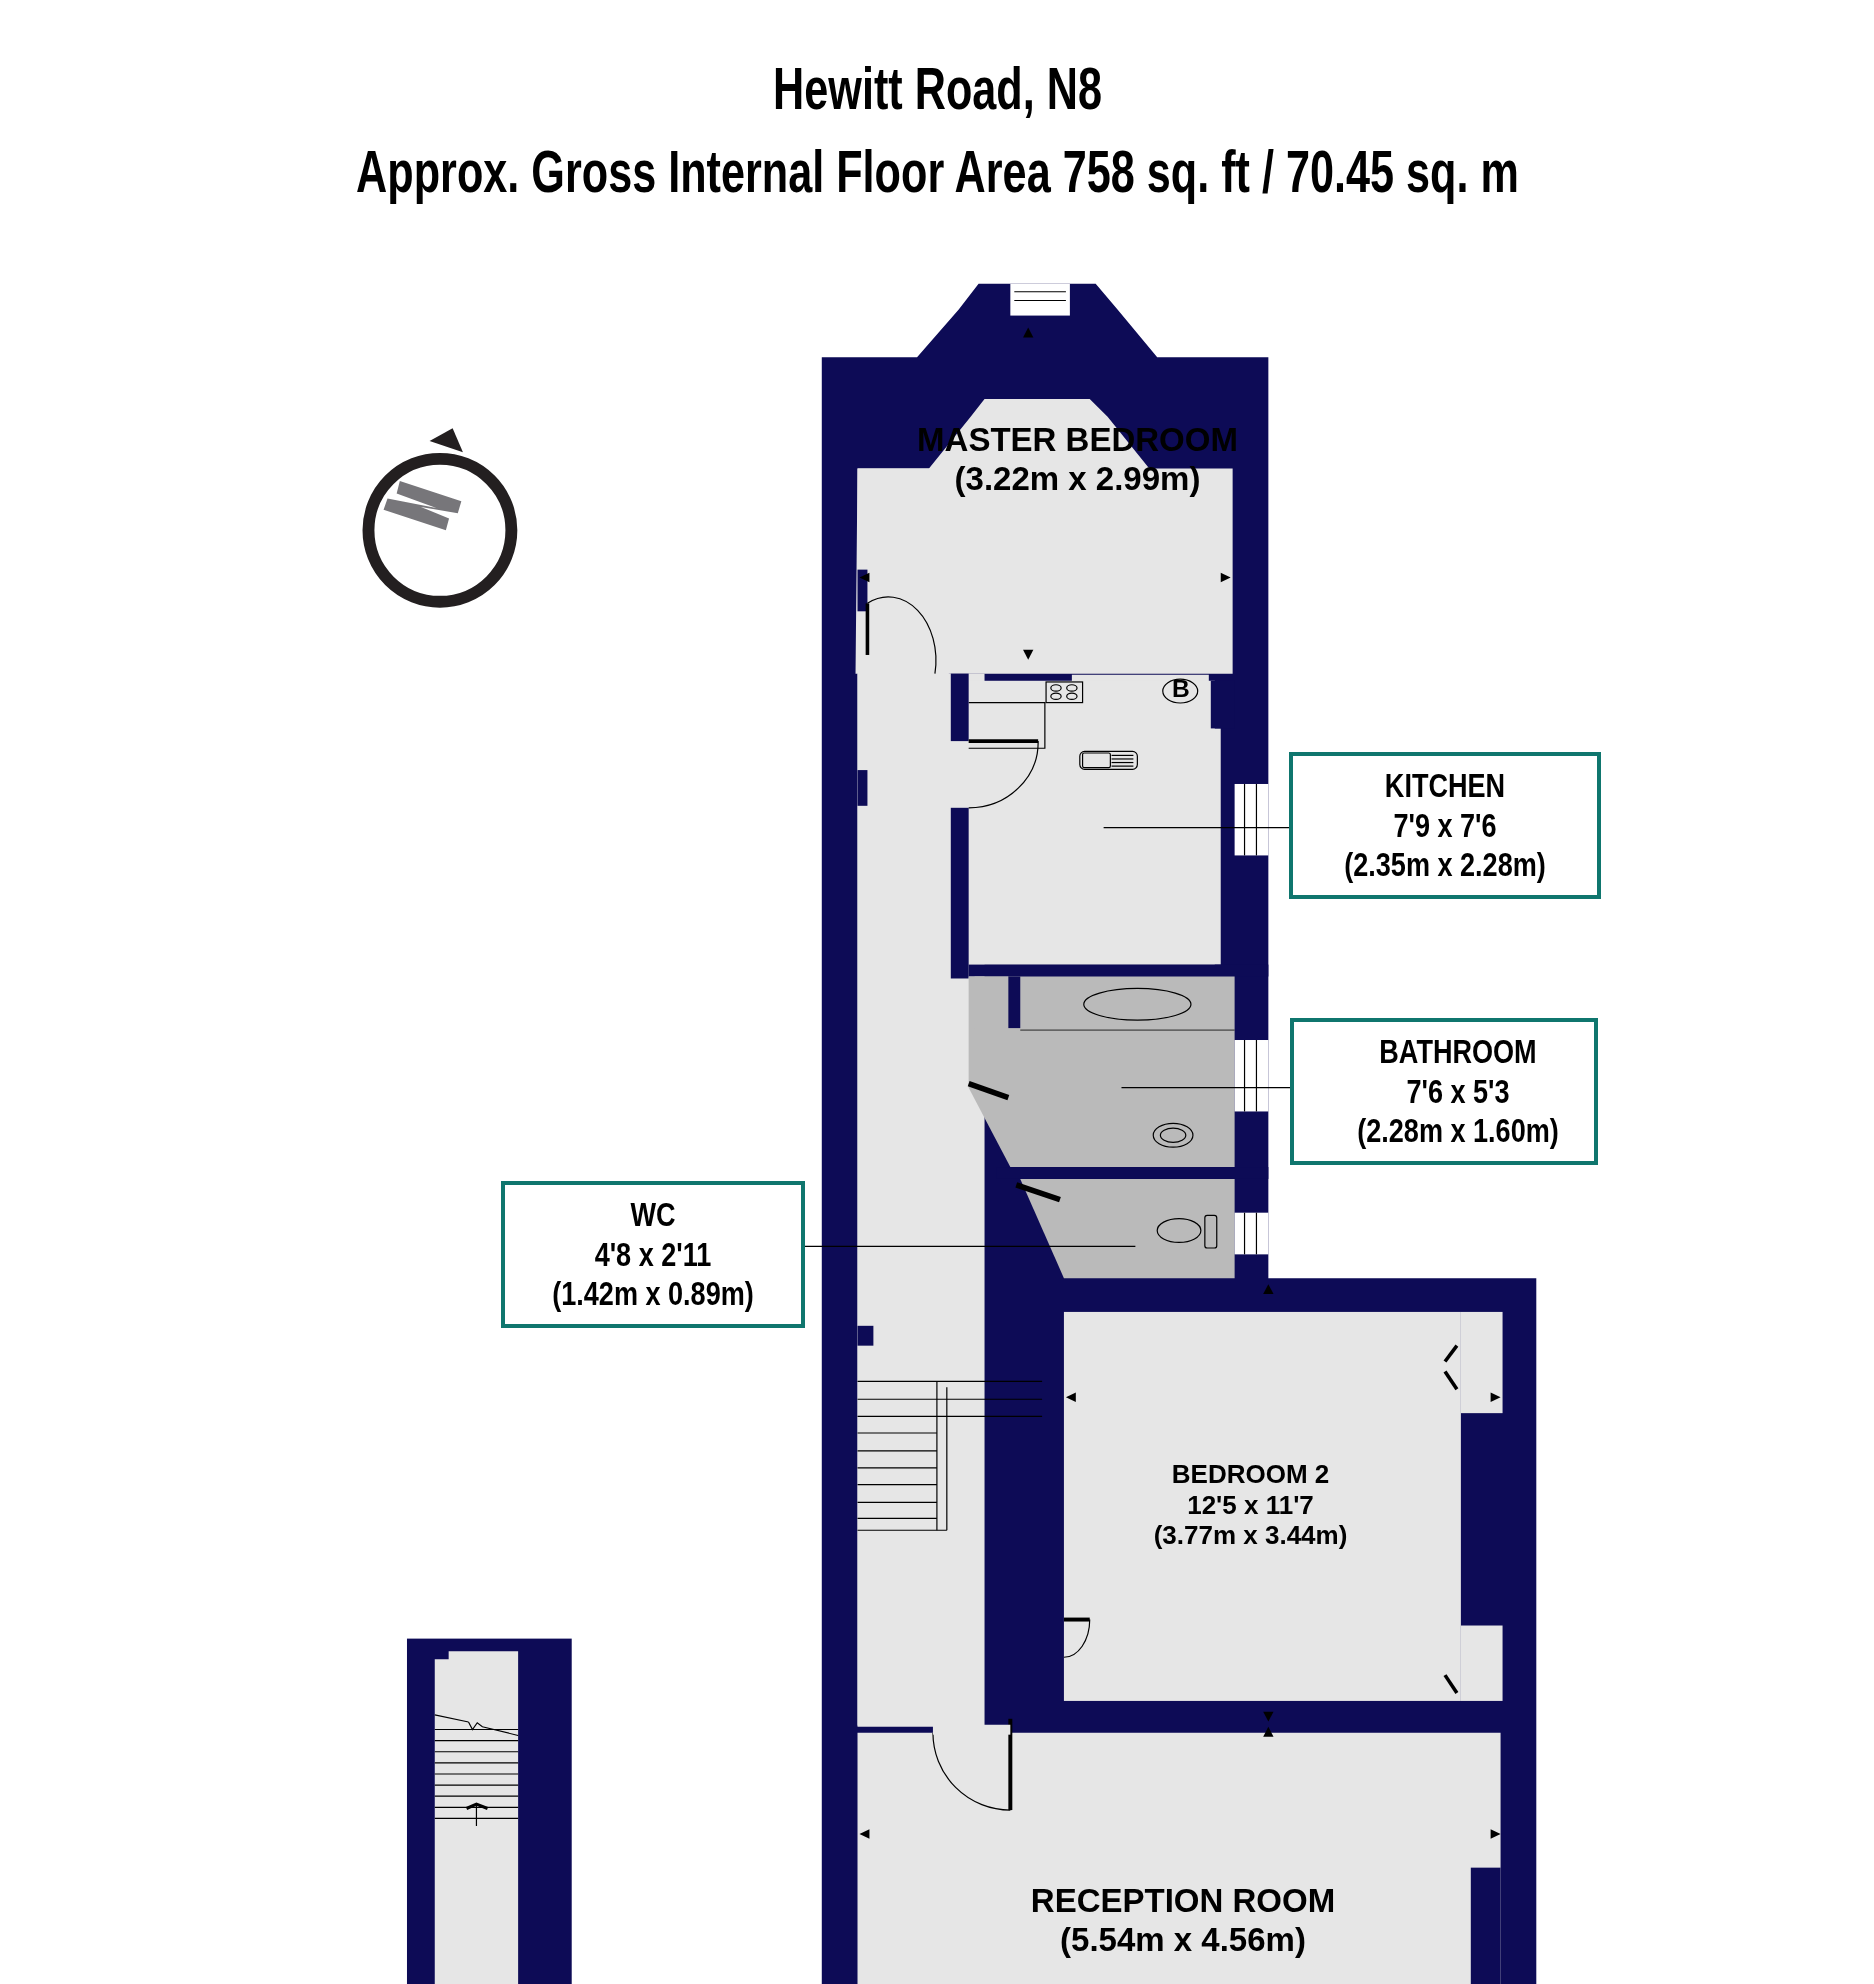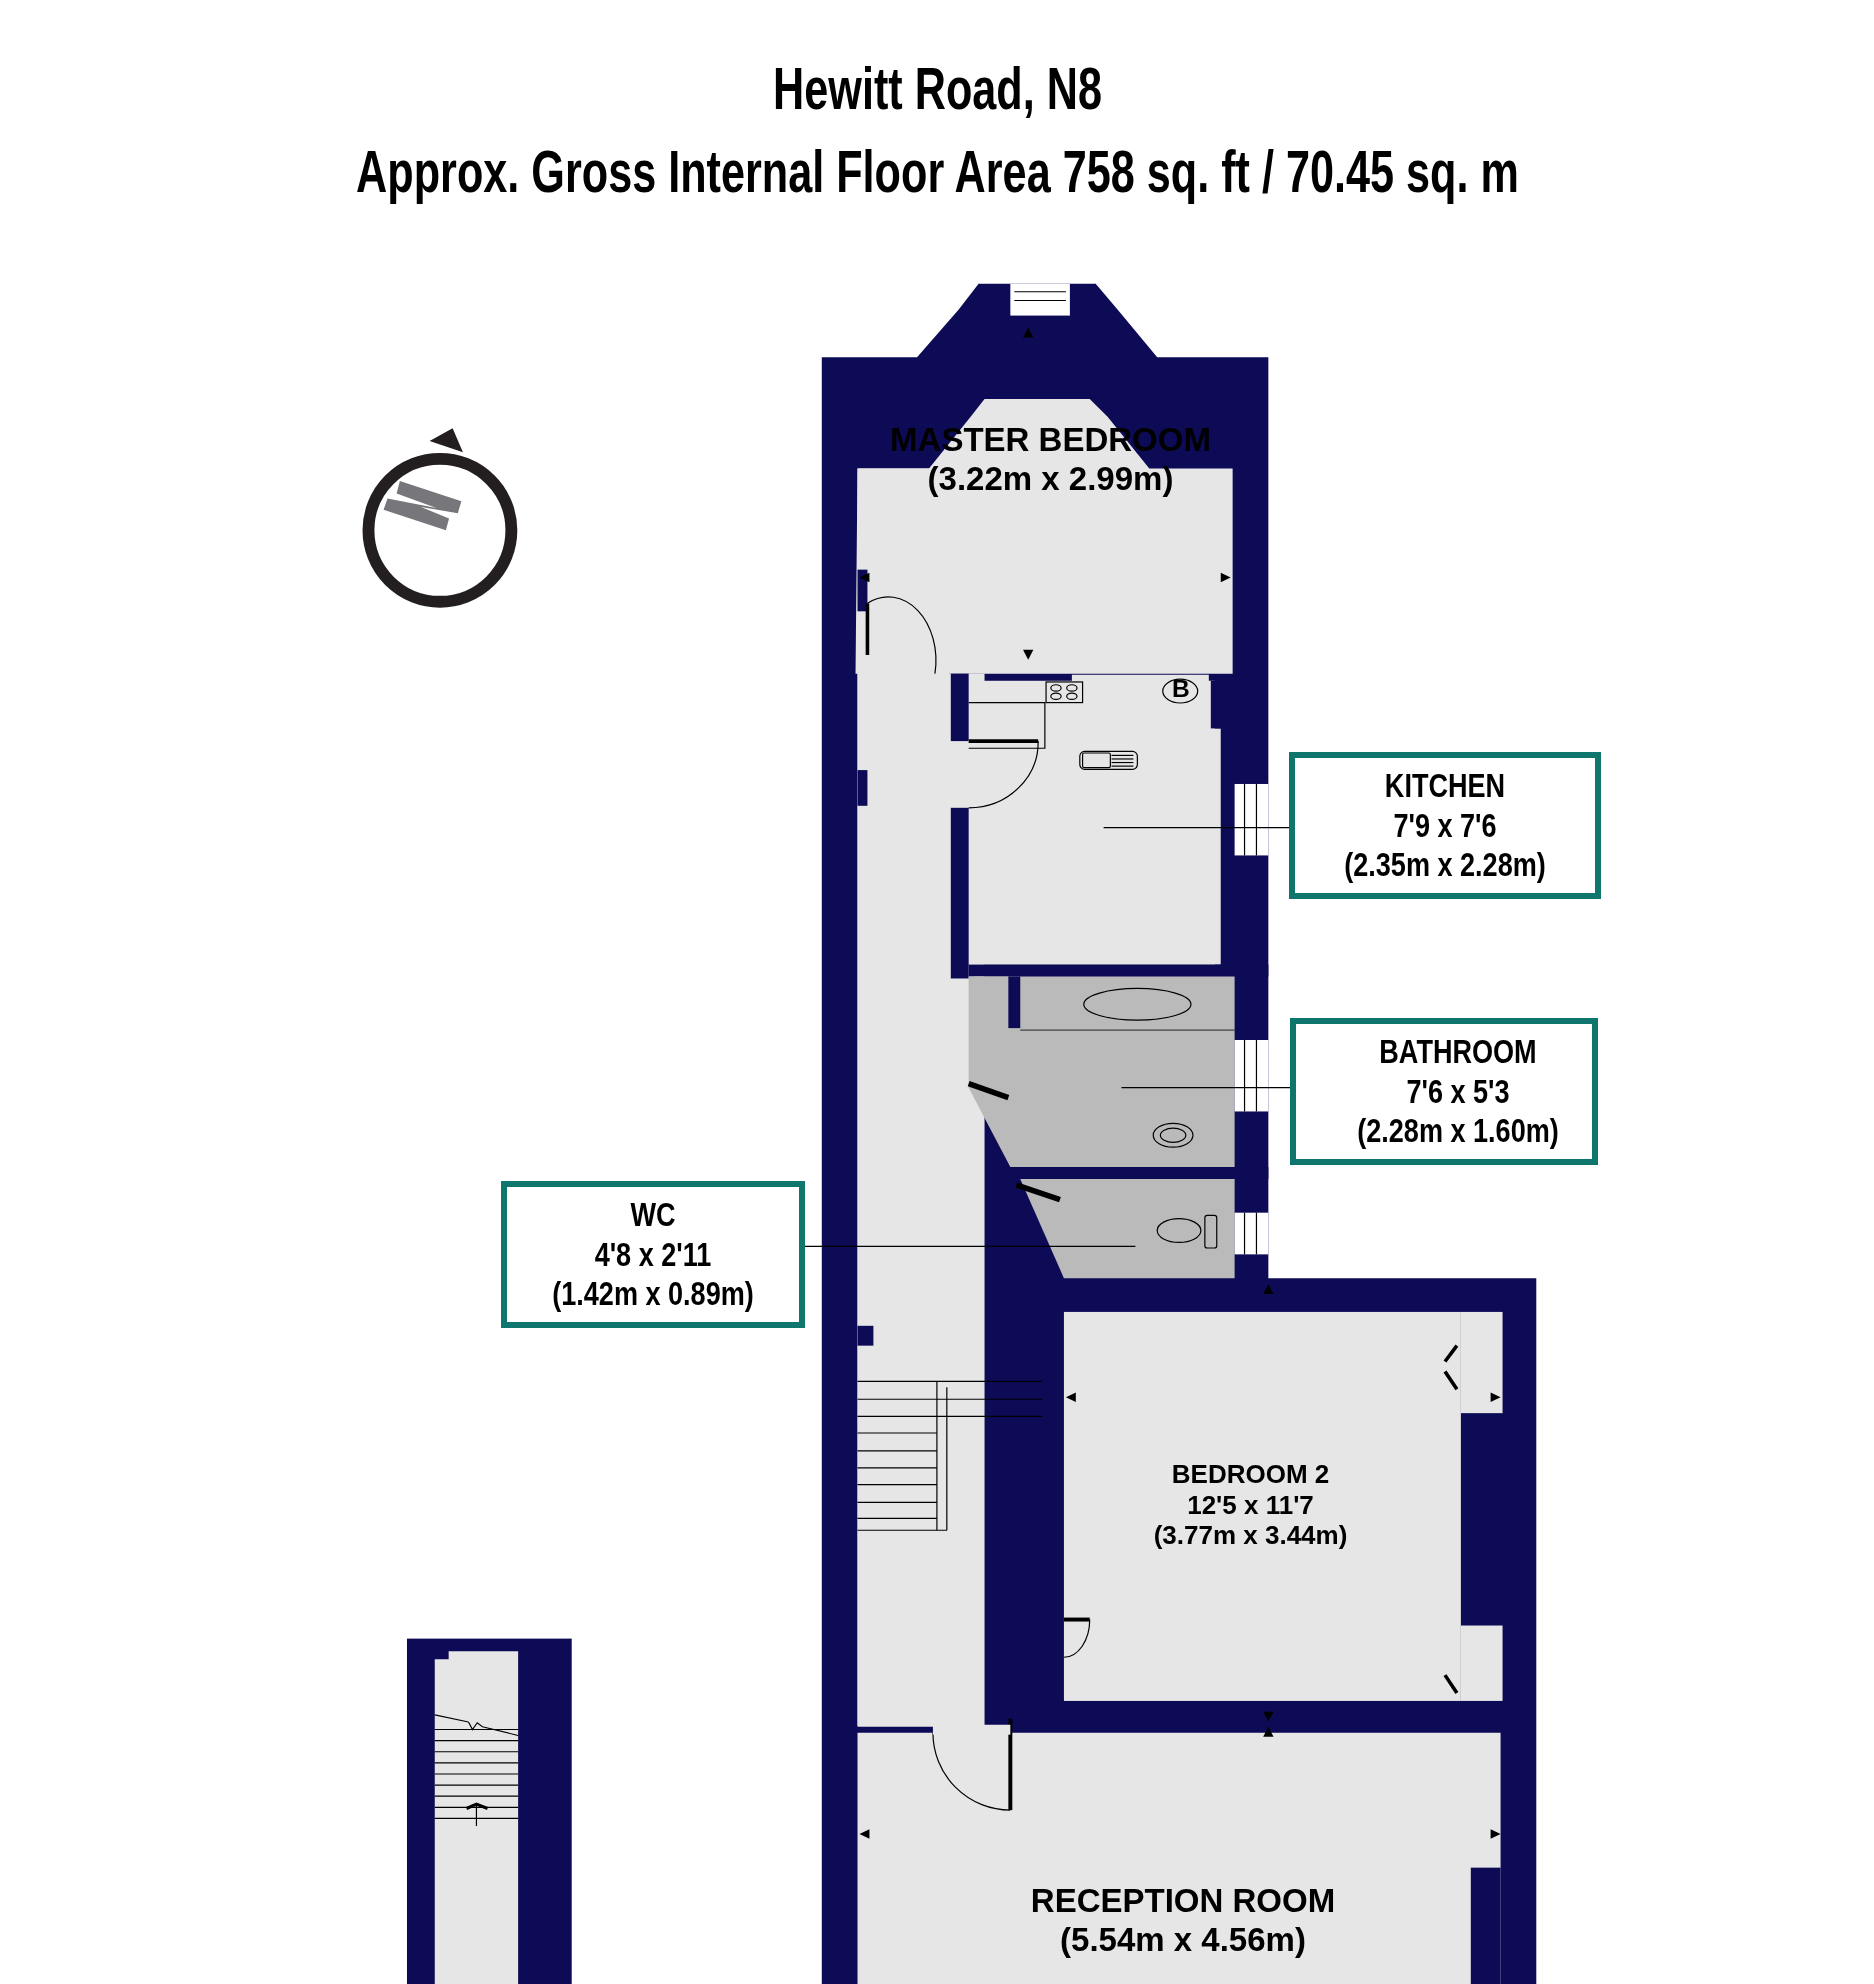--- a/index.html
+++ b/index.html
@@ -3,21 +3,21 @@
 <meta charset="utf-8">
 <style>
   html, body { margin: 0; padding: 0; background: #ffffff; }
   body { width: 1875px; height: 2812px; position: relative; overflow: hidden; font-family: "Liberation Sans", sans-serif; }
   .title-line { position: absolute; left: 0; width: 1875px; text-align: center; font-family: "Liberation Sans", sans-serif; font-weight: bold; color: #000; transform: scaleX(0.72); transform-origin: center; }
   #title-main { top: 54px; font-size: 60px; }
   #title-sub { top: 137px; font-size: 60px; }
   svg.plan { position: absolute; left: 0; top: 0; }
   .room-label { position: absolute; text-align: center; font-family: "Liberation Sans", sans-serif; font-weight: bold; color: #000; line-height: 1.18; white-space: nowrap; }
   .room-label span { display: block; }
-  .callout { position: absolute; background: #fff; border: 6px solid #0f766e; box-sizing: border-box; text-align: center; font-family: "Liberation Sans", sans-serif; font-weight: bold; color: #000; display: flex; flex-direction: column; justify-content: center; line-height: 1.2; }
+  .callout { position: absolute; background: #fff; border: 4px solid #0f766e; box-sizing: border-box; text-align: center; font-family: "Liberation Sans", sans-serif; font-weight: bold; color: #000; display: flex; flex-direction: column; justify-content: center; line-height: 1.2; }
   .callout span { display: block; transform: scaleX(0.82); }
   .small-label { position: absolute; font-family: "Liberation Sans", sans-serif; font-weight: bold; color: #000; font-size: 28px; }
 </style>
 </head>
 <body>
 
 <div id="title-main" class="title-line">Hewitt Road, N8</div>
 <div id="title-sub" class="title-line">Approx. Gross Internal Floor Area 758 sq. ft / 70.45 sq. m</div>
 
 <svg class="plan" width="1875" height="2812" viewBox="0 0 4723 7084">
@@ -189,21 +189,21 @@
     </g>
     <polyline points="1175,4556 1200,4545 1228,4556" fill="none" stroke="#000" stroke-width="8"></polyline>
 
     <rect x="1115" y="5373" width="175" height="120" fill="#fff"></rect>
     <polygon points="1150,5373 1200,5355 1255,5373 1225,5373 1225,5403 1175,5403 1175,5373" fill="#fff" stroke="#000" stroke-width="3"></polygon>
     <line x1="1122" y1="5417" x2="1122" y2="5530" stroke="#000" stroke-width="10"></line>
     <path d="M1290,5430 A140,110 0 0,1 1200,5540" fill="none" stroke="#000" stroke-width="3"></path>
   </g>
 </svg>
 
-<div class="room-label" style="left:854px; top:421px; width:393px; font-size:33px;">
+<div class="room-label" style="left:881px; top:421px; width:393px; font-size:33px;">
   <span>MASTER BEDROOM</span>
   <span>(3.22m x 2.99m)</span>
 </div>
 
 <div class="small-label" style="left:1172px; top:675px; font-size:24.6px;">B</div>
 
 <div class="callout" style="left:1289px; top:752px; width:312px; height:147px; font-size:33px;">
   <span>KITCHEN</span>
   <span>7'9 x 7'6</span>
   <span>(2.35m x 2.28m)</span>

